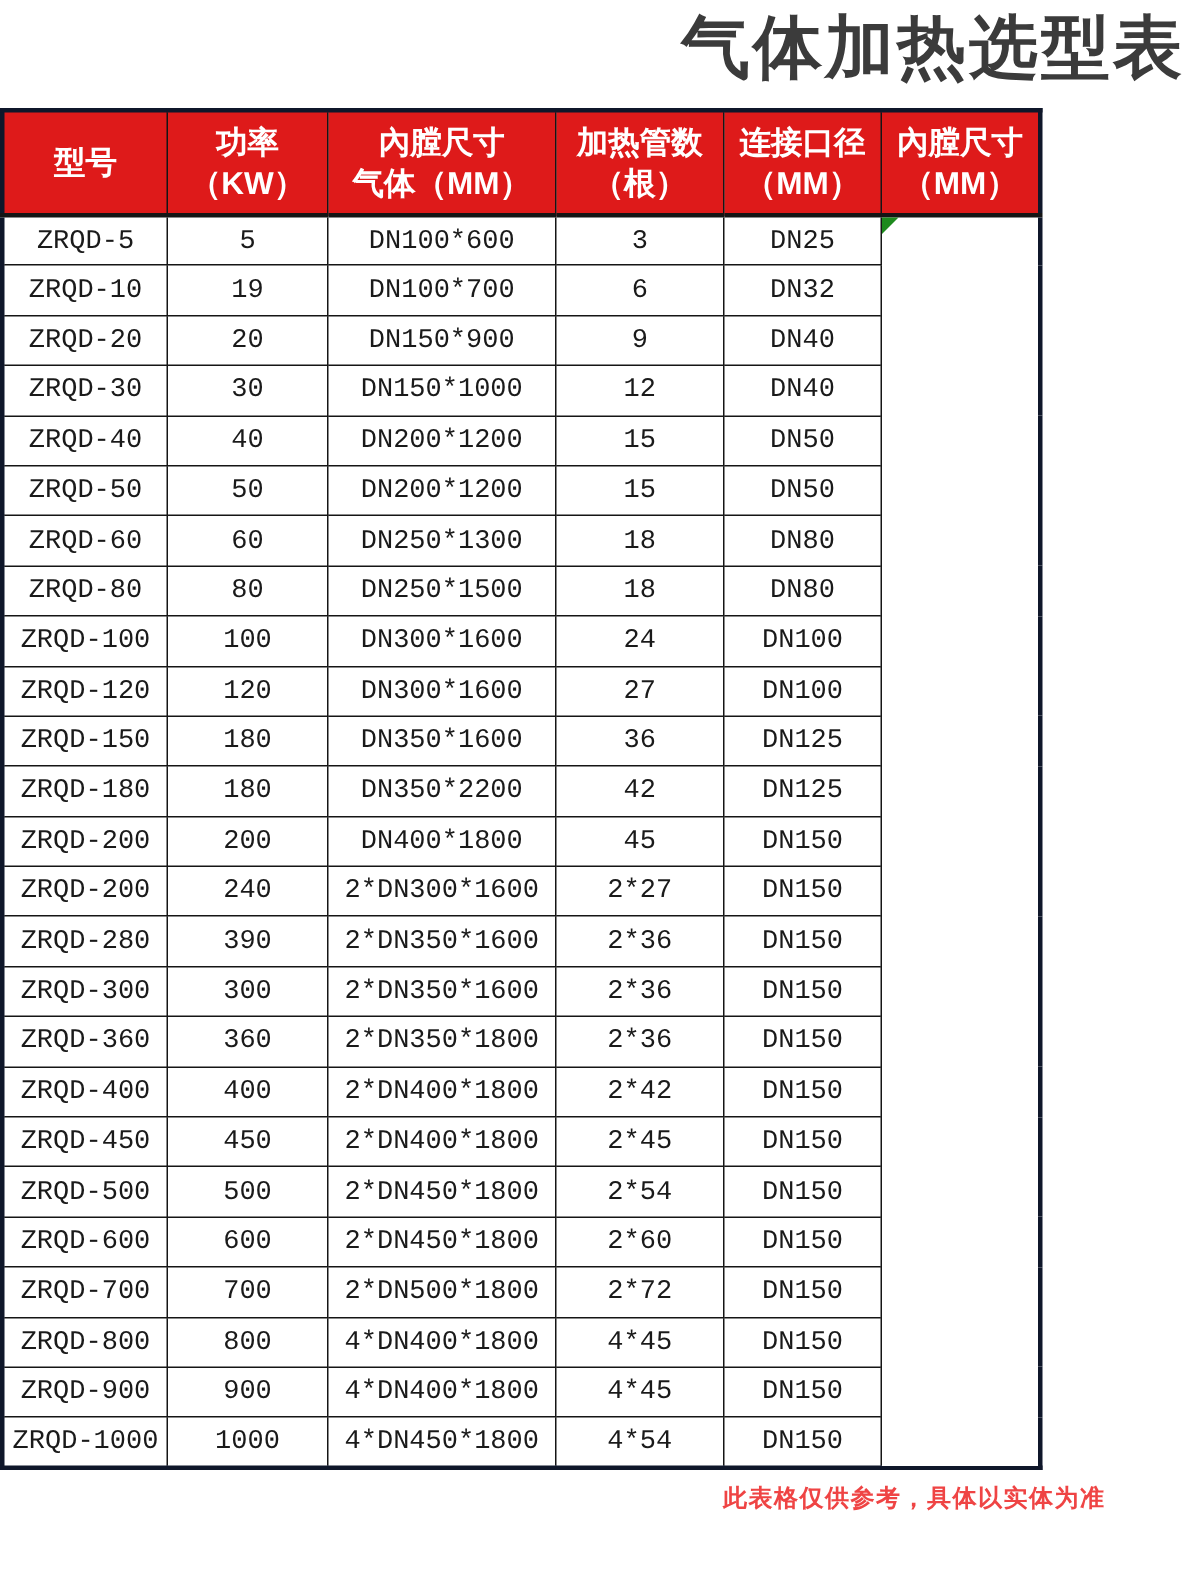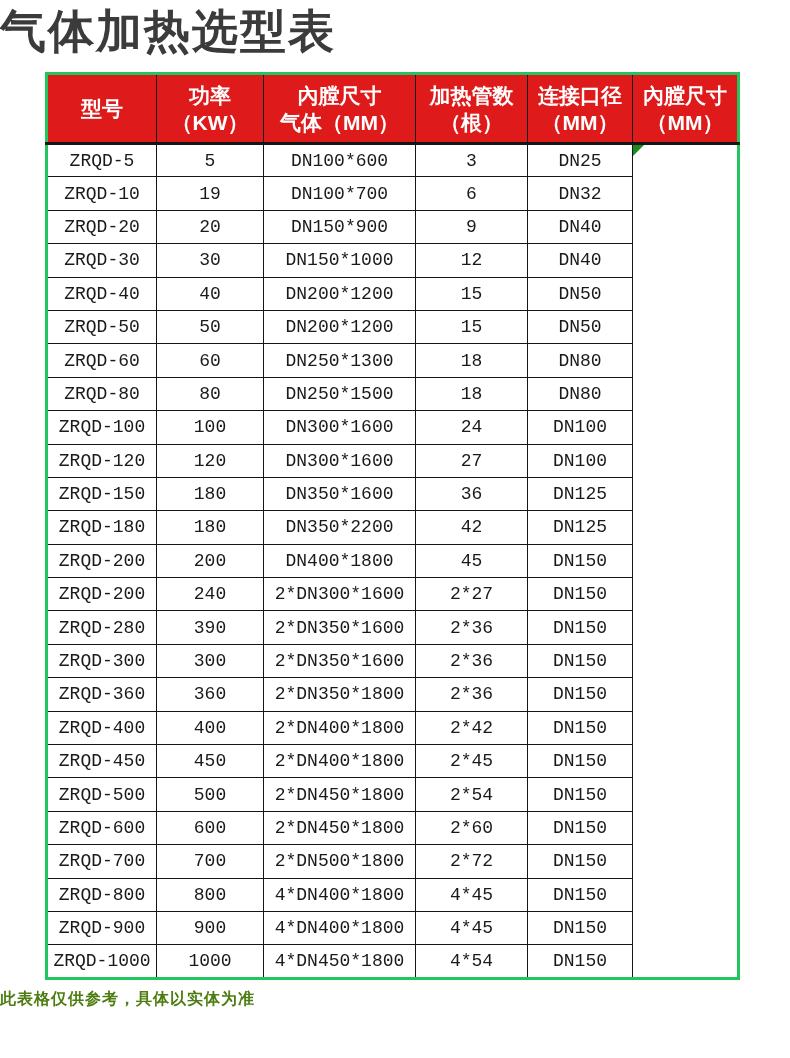--- a/index.html
+++ b/index.html
@@ -7,34 +7,33 @@
     margin: 0; padding: 0;
     width: 790px; height: 1058px;
     background: #ffffff;
     font-family: "Liberation Sans", sans-serif;
     overflow: hidden;
   }
   .title {
     width: 790px;
     height: 62px;
     padding-top: 2px;
-    text-align: left;
+    text-align: right;
     font-size: 46px;
     line-height: 58px;
     font-weight: bold;
     color: #3b3b3b;
     letter-spacing: 2px;
   }
   .spec-table {
-    margin-left: 45px;
     margin-top: 10px;
     border-collapse: collapse;
     table-layout: fixed;
     width: 692px;
-    border: 3px solid #22c55e;
+    border: 3px solid #0f172a;
   }
   col.c1 { width: 110px; }
   col.c2 { width: 107px; }
   col.c3 { width: 152px; }
   col.c4 { width: 112px; }
   col.c5 { width: 105px; }
   col.c6 { width: 106px; }
   .spec-table th {
     background: #de1a1a;
     color: #ffffff;
@@ -67,23 +66,24 @@
   .comment-flag {
     position: absolute;
     top: 0; left: 0;
     width: 0; height: 0;
     border-top: 11px solid #1e8a1e;
     border-right: 11px solid transparent;
   }
   .footnote {
     width: 737px;
     margin-top: 9px;
+    text-align: right;
     font-size: 16px;
     font-weight: bold;
-    color: #4d7c0f;
+    color: #ef4444;
     letter-spacing: 1px;
   }
 </style>
 </head>
 <body>
 
 <div class="title">气体加热选型表</div>
 
 <table class="spec-table">
   <colgroup>

